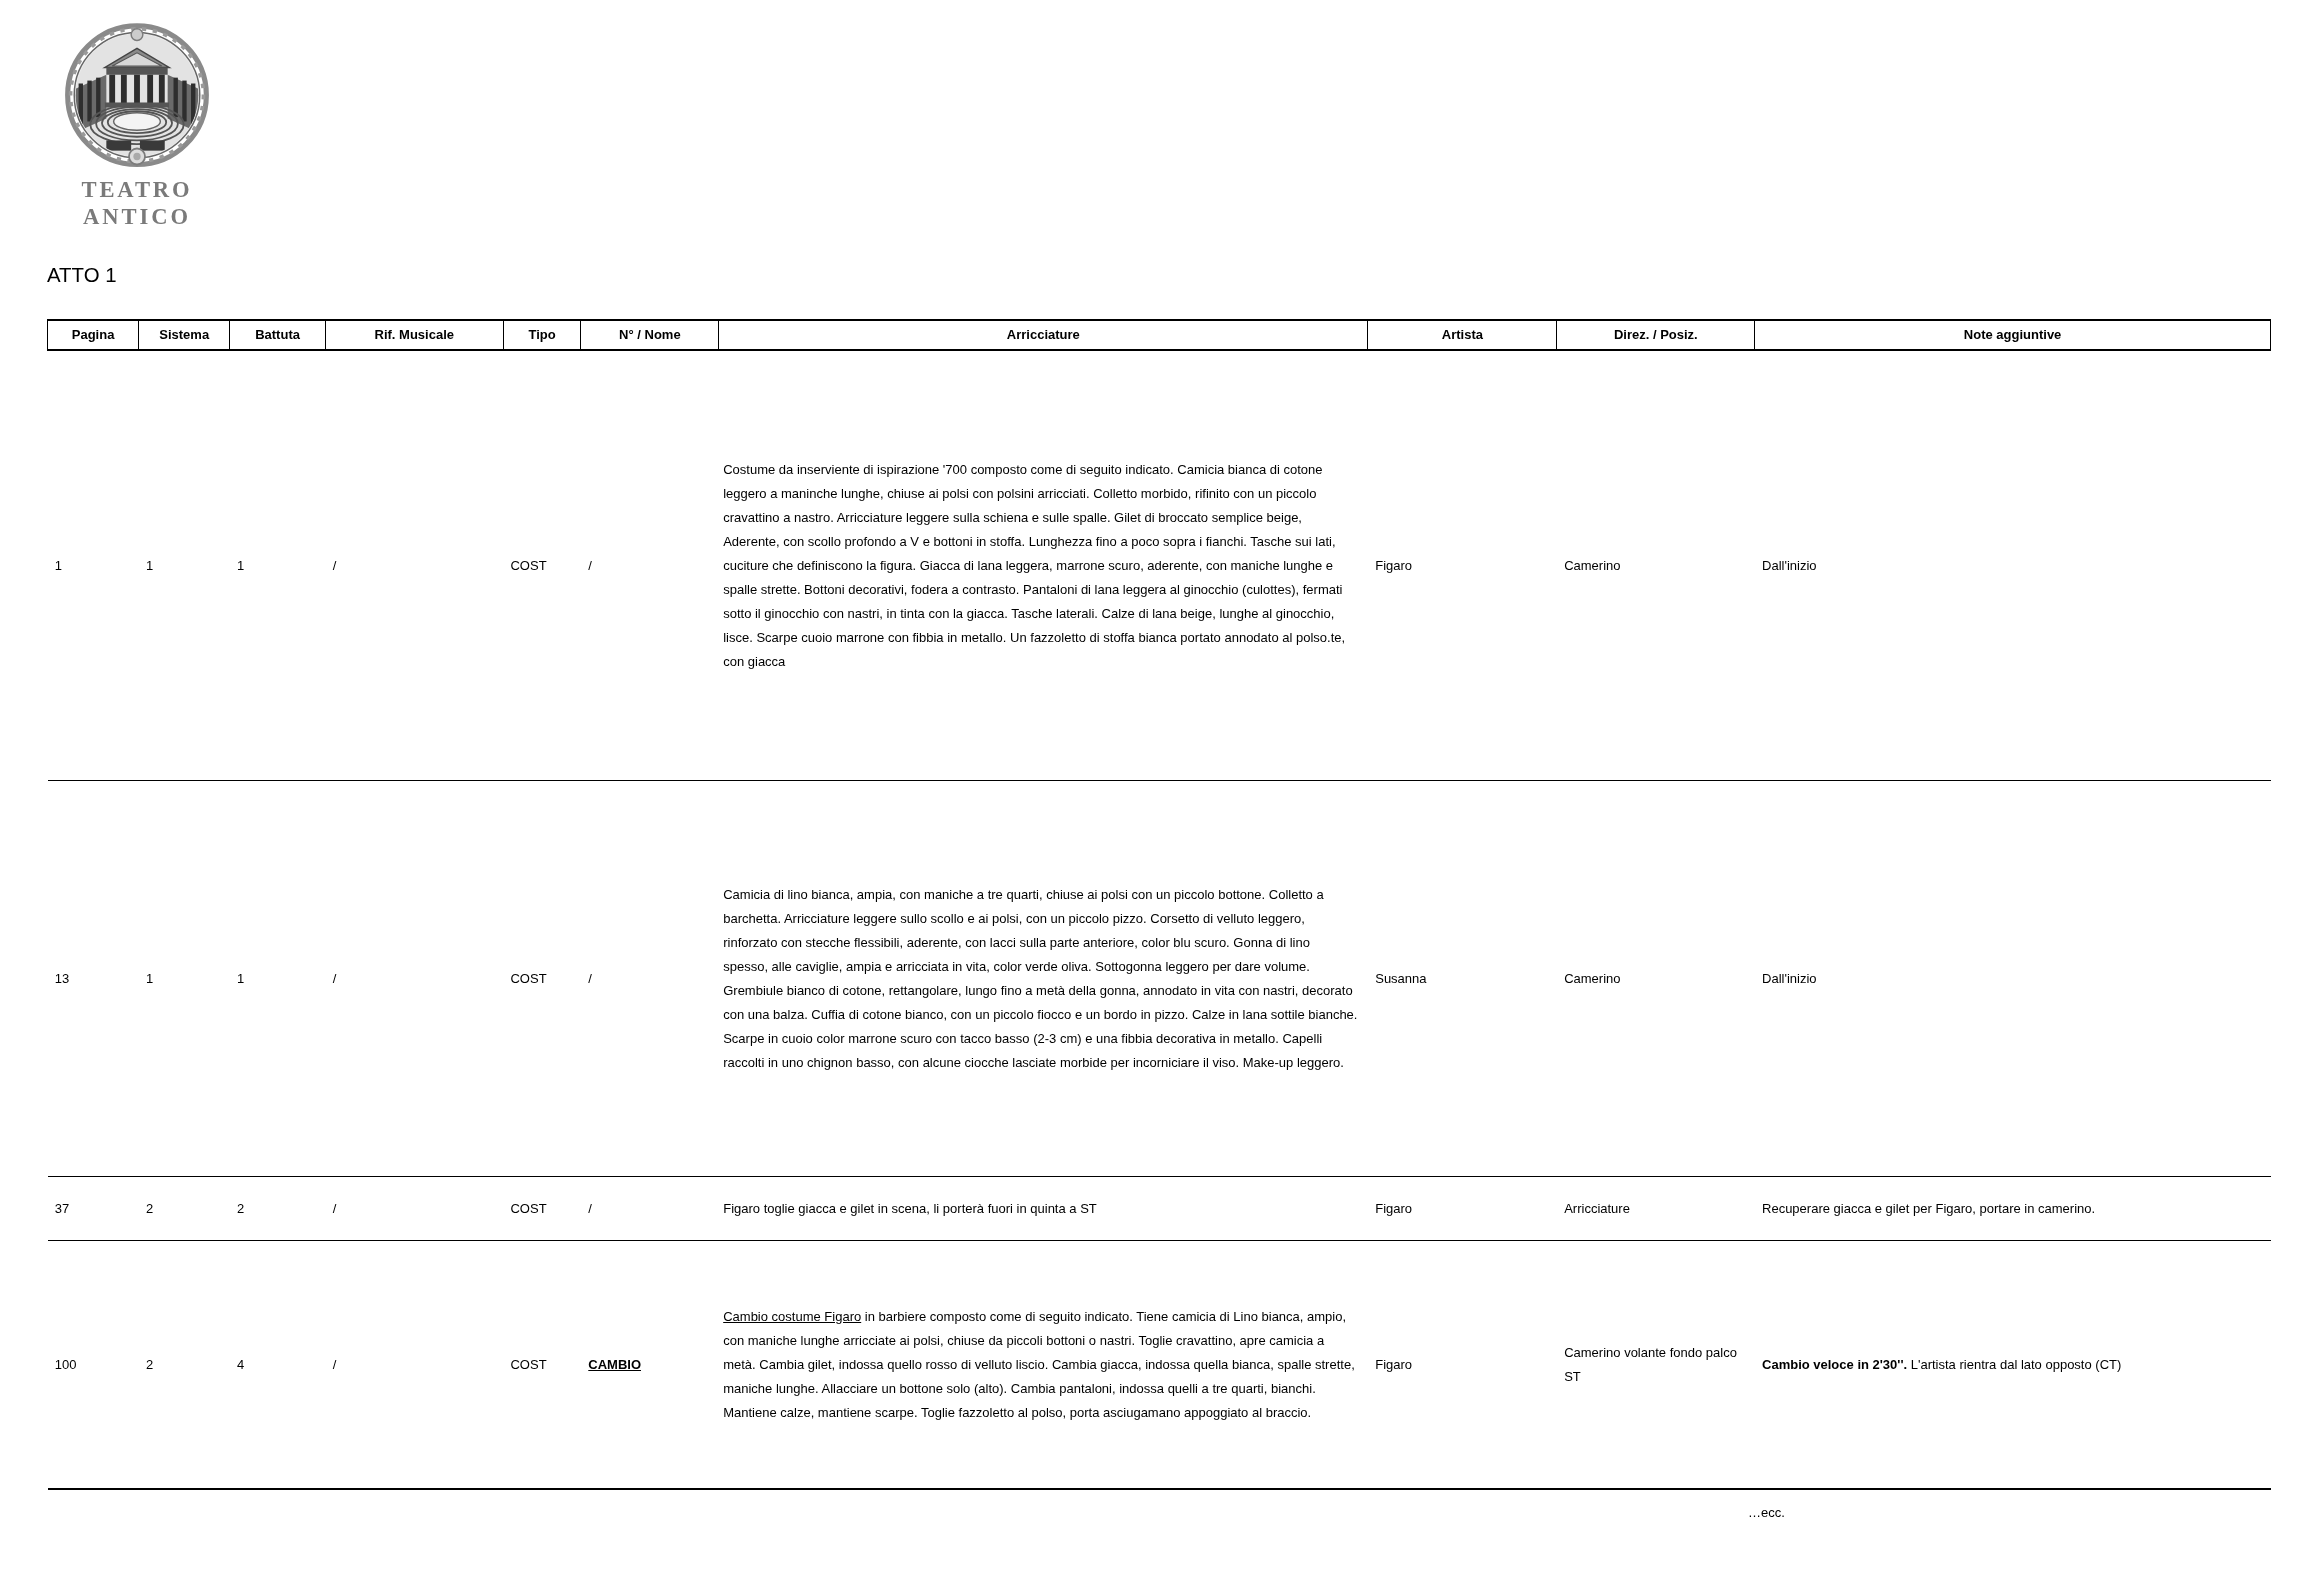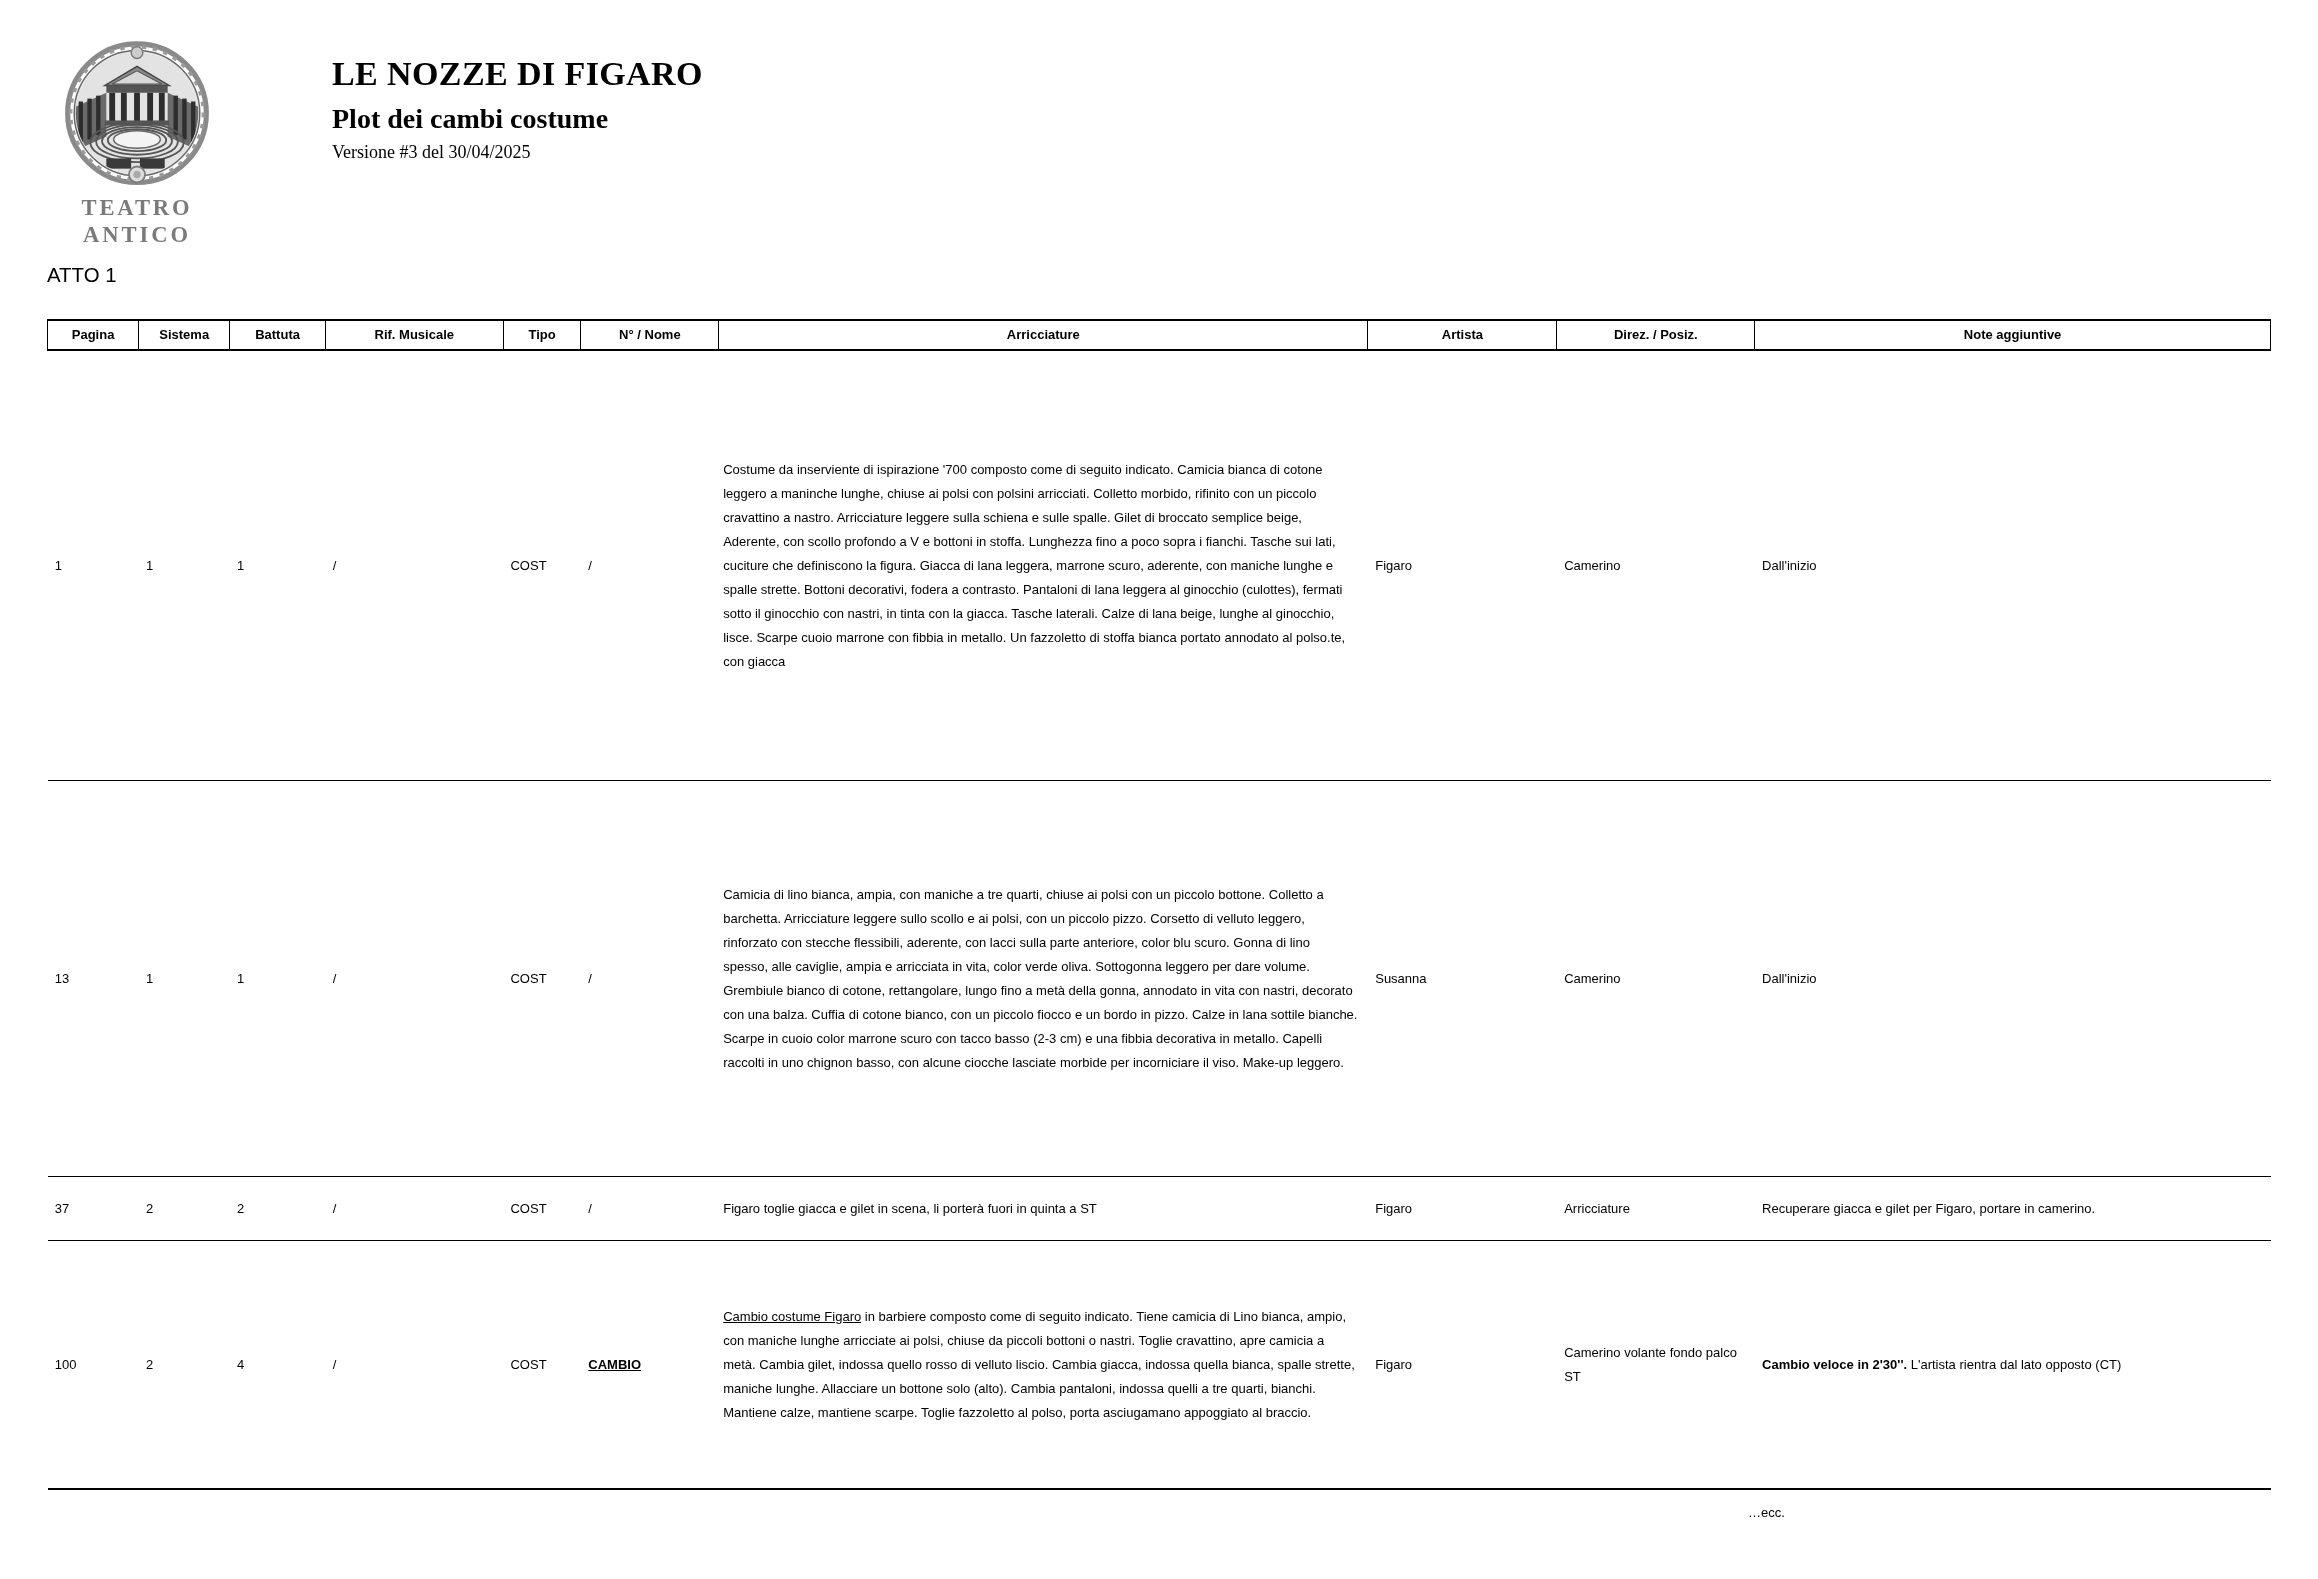--- a/index.html
+++ b/index.html
@@ -7,21 +7,21 @@
     position:relative;
     width:2319px;
     height:1579px;
     background:#ffffff;
     font-family:"Liberation Sans", sans-serif;
     color:#000;
     overflow:hidden;
   }
 
   
-  .logo-wrap{position:absolute;left:64px;top:40px;width:146px;text-align:center;}
+  .logo-wrap{position:absolute;left:64px;top:22px;width:146px;text-align:center;}
   .logo-svg{display:block;margin:0 auto;}
   .logo-text{
     font-family:"Liberation Serif", serif;
     font-weight:bold;
     color:#7a7a7a;
     font-size:22.6px;
     letter-spacing:2.9px;
     line-height:27px;
     margin-top:4.4px;
   }
@@ -150,25 +150,20 @@
       <circle cx="100" cy="17" r="8" fill="#cccccc" stroke="#7c7c7c" stroke-width="2"></circle>
       <circle cx="100" cy="184" r="11" fill="#dddddd" stroke="#7c7c7c" stroke-width="2.5"></circle>
       <circle cx="100" cy="184" r="5" fill="#aaaaaa"></circle>
     </svg>
     <div class="logo-text">
       <div>TEATRO</div>
       <div>ANTICO</div>
     </div>
   </div>
 
-  <div class="title-block">
-    <h1 class="doc-title">LE NOZZE DI FIGARO</h1>
-    <h2 class="doc-subtitle">Plot dei cambi costume</h2>
-    <p class="doc-version">Versione #3 del 30/04/2025</p>
-  </div>
 
   <div class="act-label">ATTO 1</div>
 
   <table class="plot">
     <colgroup>
       <col class="c-pagina">
         <col class="c-sistema">
         <col class="c-battuta">
         <col class="c-rif">
       <col class="c-tipo">

